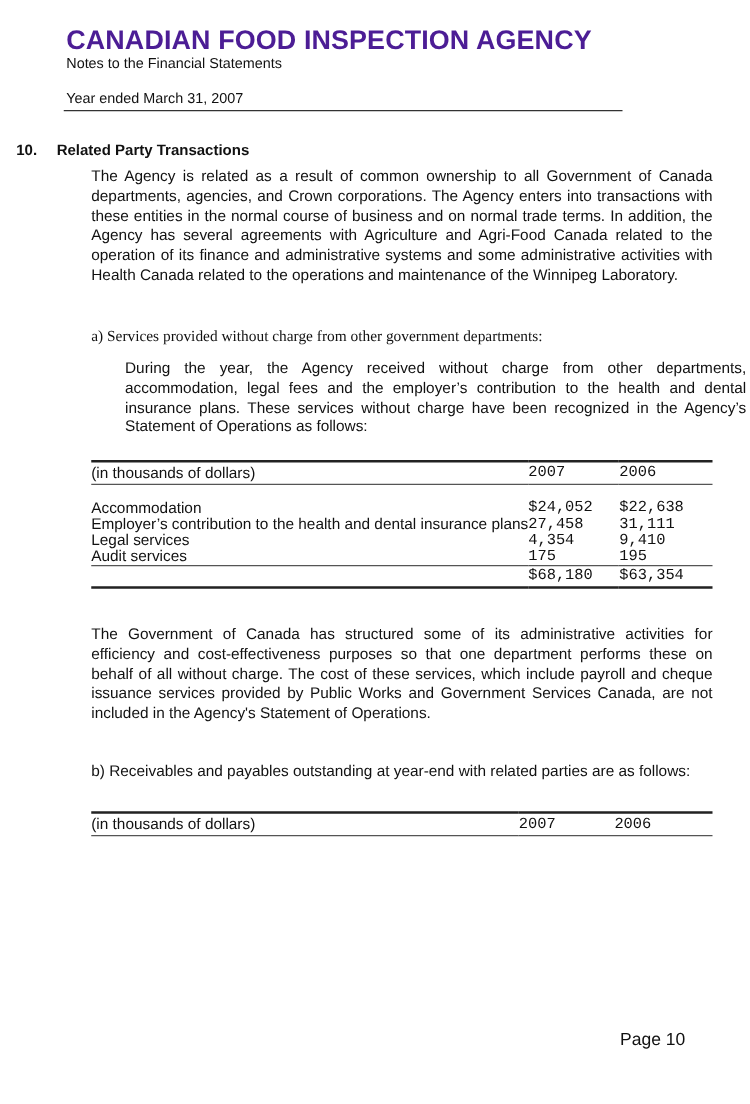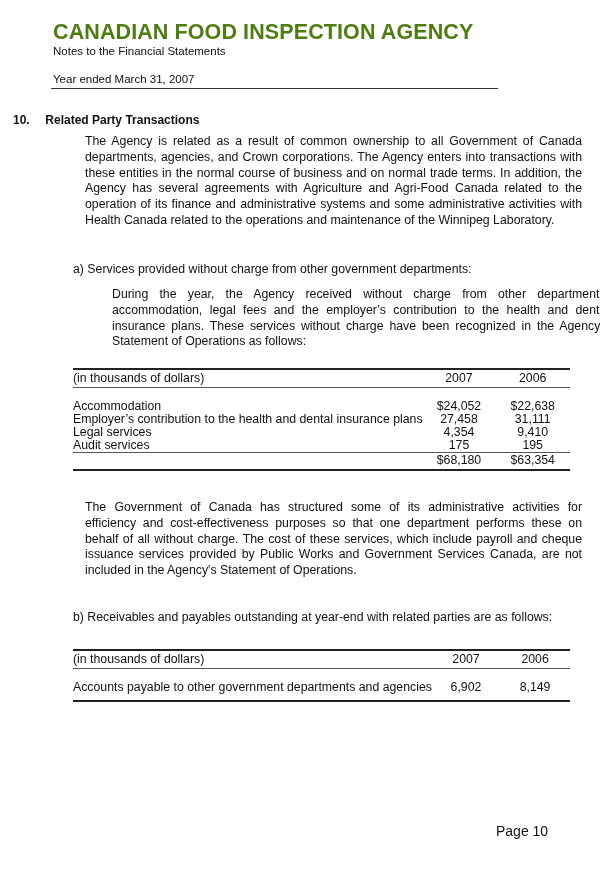--- a/index.html
+++ b/index.html
@@ -3,42 +3,42 @@
   <meta charset="utf-8">
   <style>
     html, body { margin: 0; padding: 0; background: #ffffff; }
     body {
       width: 600px; height: 883px; position: relative; overflow: hidden;
       font-family: "Liberation Sans", sans-serif; color: #111;
     }
     .abs { position: absolute; }
     .title {
       left: 53px; top: 20px; font-size: 21.5px; font-weight: bold; letter-spacing: 0.1px;
-      color: #4d7c0f; white-space: nowrap;
+      color: #4c1d95; white-space: nowrap;
     }
     .subtitle { left: 53px; top: 45px; font-size: 11.5px; white-space: nowrap; }
     .year { left: 53px; top: 73px; font-size: 11.5px; white-space: nowrap; }
     .header-rule {
       left: 51px; top: 88px; width: 447px; height: 0; border-top: 1.5px solid #333;
     }
     .section-heading {
       left: 13px; top: 113px; font-size: 12px; font-weight: bold; white-space: nowrap;
     }
     .section-heading .num { display: inline-block; width: 20px; }
     .para {
-      left: 85px; width: 497px; font-size: 12.3px; line-height: 15.8px; text-align: justify;
+      left: 73px; width: 497px; font-size: 12.3px; line-height: 15.8px; text-align: justify;
     }
     .sub { left: 73px; font-size: 12.3px; white-space: nowrap; }
 
     table.fin {
       position: absolute; left: 73px; width: 497px; border-collapse: collapse;
       font-size: 12.3px; line-height: 13px;
     }
     table.fin td { padding: 0; white-space: nowrap; }
-    table.fin td.num { text-align: center; }
+    table.fin td.num { text-align: left; font-family: Liberation Mono, monospace; }
     table.fin td.c1 { width: 340px; }
     table.fin td.c2 { width: 76px; }
     table.fin td.c3 { width: 78px; }
     table.fin tr.hdr td { border-top: 2px solid #222; border-bottom: 1px solid #555; padding: 2px 0 2px 0; }
     table.fin tr.spacer td { height: 12px; }
     table.fin tr.total td { border-top: 1px solid #555; border-bottom: 2.5px solid #222; padding: 1px 0 2px 0; }
     table.fin tr.last td { border-bottom: 2.5px solid #222; padding-bottom: 6px; }
 
     .page-number { left: 496px; top: 823px; font-size: 14px; white-space: nowrap; }
   </style>
@@ -50,21 +50,21 @@
 <div class="abs year">Year ended March 31, 2007</div>
 <div class="abs header-rule"></div>
 
 <div class="abs section-heading">
   <span class="num">10.</span>
   <span style="margin-left:9px;">Related Party Transactions</span>
 </div>
 
 <div class="abs para" style="top:134px;">The Agency is related as a result of common ownership to all Government of Canada departments, agencies, and Crown corporations.  The Agency enters into transactions with these entities in the normal course of business and on normal trade terms.  In addition, the Agency has several agreements with Agriculture and Agri-Food Canada related to the operation of its finance and administrative systems and some administrative activities with Health Canada related to the operations and maintenance of the Winnipeg Laboratory.</div>
 
-<div class="abs sub" style="top:262px;">a) Services provided without charge from other government departments:</div>
+<div class="abs sub" style="top:262px;font-family:Liberation Serif, serif;">a) Services provided without charge from other government departments:</div>
 
 <div class="abs para" style="top:287px;margin-left:27px;">During the year, the Agency received without charge from other departments, accommodation, legal fees and the employer’s contribution to the health and dental insurance plans.  These services without charge have been recognized in the Agency’s Statement of Operations as follows:</div>
 
 <table class="fin" style="top:368px;">
   <tbody>
       <tr class="hdr">
     <td class="c1">(in thousands of dollars)</td>
     <td class="c2 num">2007</td>
     <td class="c3 num">2006</td>
   </tr>
@@ -106,21 +106,16 @@
 <table class="fin" style="top:649px;">
   <tbody>
       <tr class="hdr">
     <td class="c1">(in thousands of dollars)</td>
     <td class="c2 num">2007</td>
     <td class="c3 num">2006</td>
   </tr>
   <tr class="spacer">
         <td colspan="3"></td>
       </tr>
-  <tr class="last">
-    <td>Accounts payable to other government departments and agencies</td>
-    <td class="num">6,902</td>
-    <td class="num">8,149</td>
-  </tr>
 </tbody>
   </table>
 
 <div class="abs page-number">Page 10</div>
 
 </body></html>

